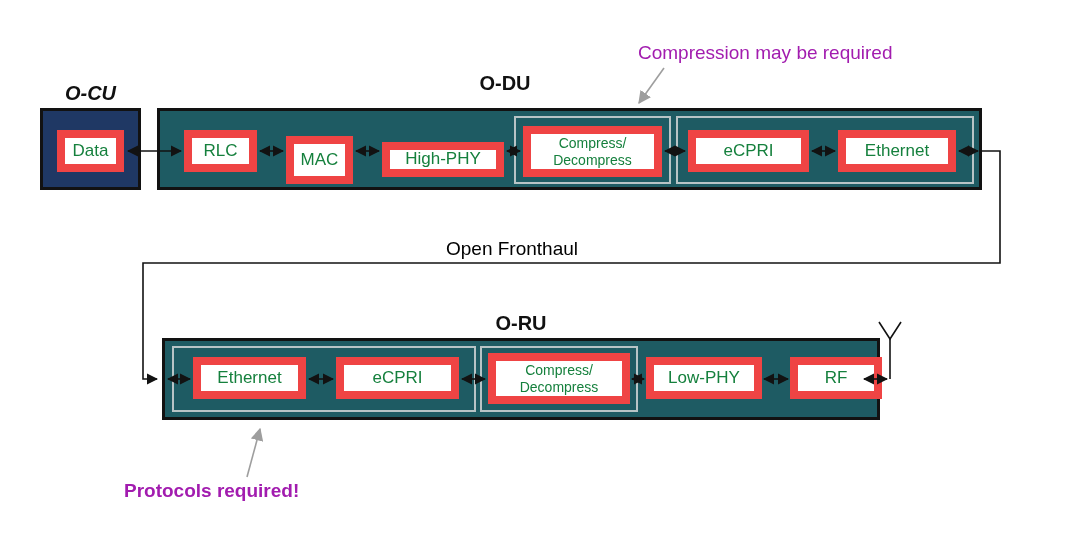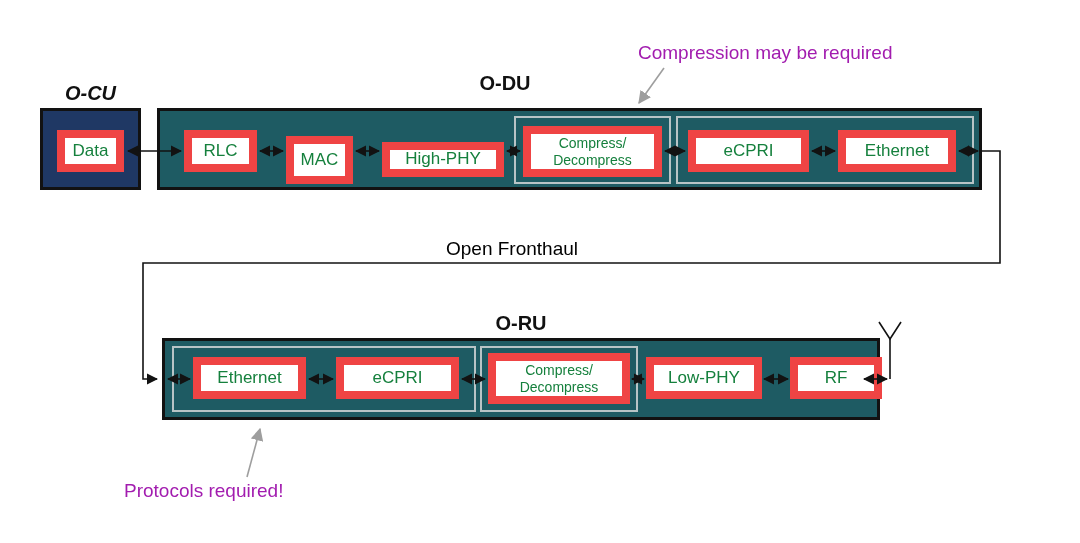--- a/index.html
+++ b/index.html
@@ -104,21 +104,21 @@
   <div class="block" style="left:336px; top:357px; width:123px; height:42px;">eCPRI</div>
   <div class="block small-text" style="left:488px; top:353px; width:142px; height:51px;">
     <span>Compress/</span>
     <span>Decompress</span>
   </div>
   <div class="block" style="left:646px; top:357px; width:116px; height:42px;">Low-PHY</div>
   <div class="block" style="left:790px; top:357px; width:92px; height:42px;">RF</div>
 
   <div class="note" style="left:638px; top:42px;">Compression may be required</div>
   <div class="flow-label" style="left:412px; top:238px; width:200px;">Open Fronthaul</div>
-  <div class="note" style="left:124px; top:480px;">Protocols required!</div>
+  <div class="note" style="left:124px; top:480px;font-weight:bold;">Protocols required!</div>
 
   <svg class="overlay" viewBox="0 0 1080 543" xmlns="http://www.w3.org/2000/svg">
     <defs>
       <marker id="ab" viewBox="0 0 10 10" refX="9" refY="5" markerWidth="7" markerHeight="7" orient="auto-start-reverse">
         <path d="M0,0 L10,5 L0,10 z" fill="#121212"></path>
       </marker>
       <marker id="ag" viewBox="0 0 10 10" refX="9" refY="5" markerWidth="8" markerHeight="8" orient="auto-start-reverse">
         <path d="M0,0 L10,5 L0,10 z" fill="#9e9e9e"></path>
       </marker>
     </defs>

